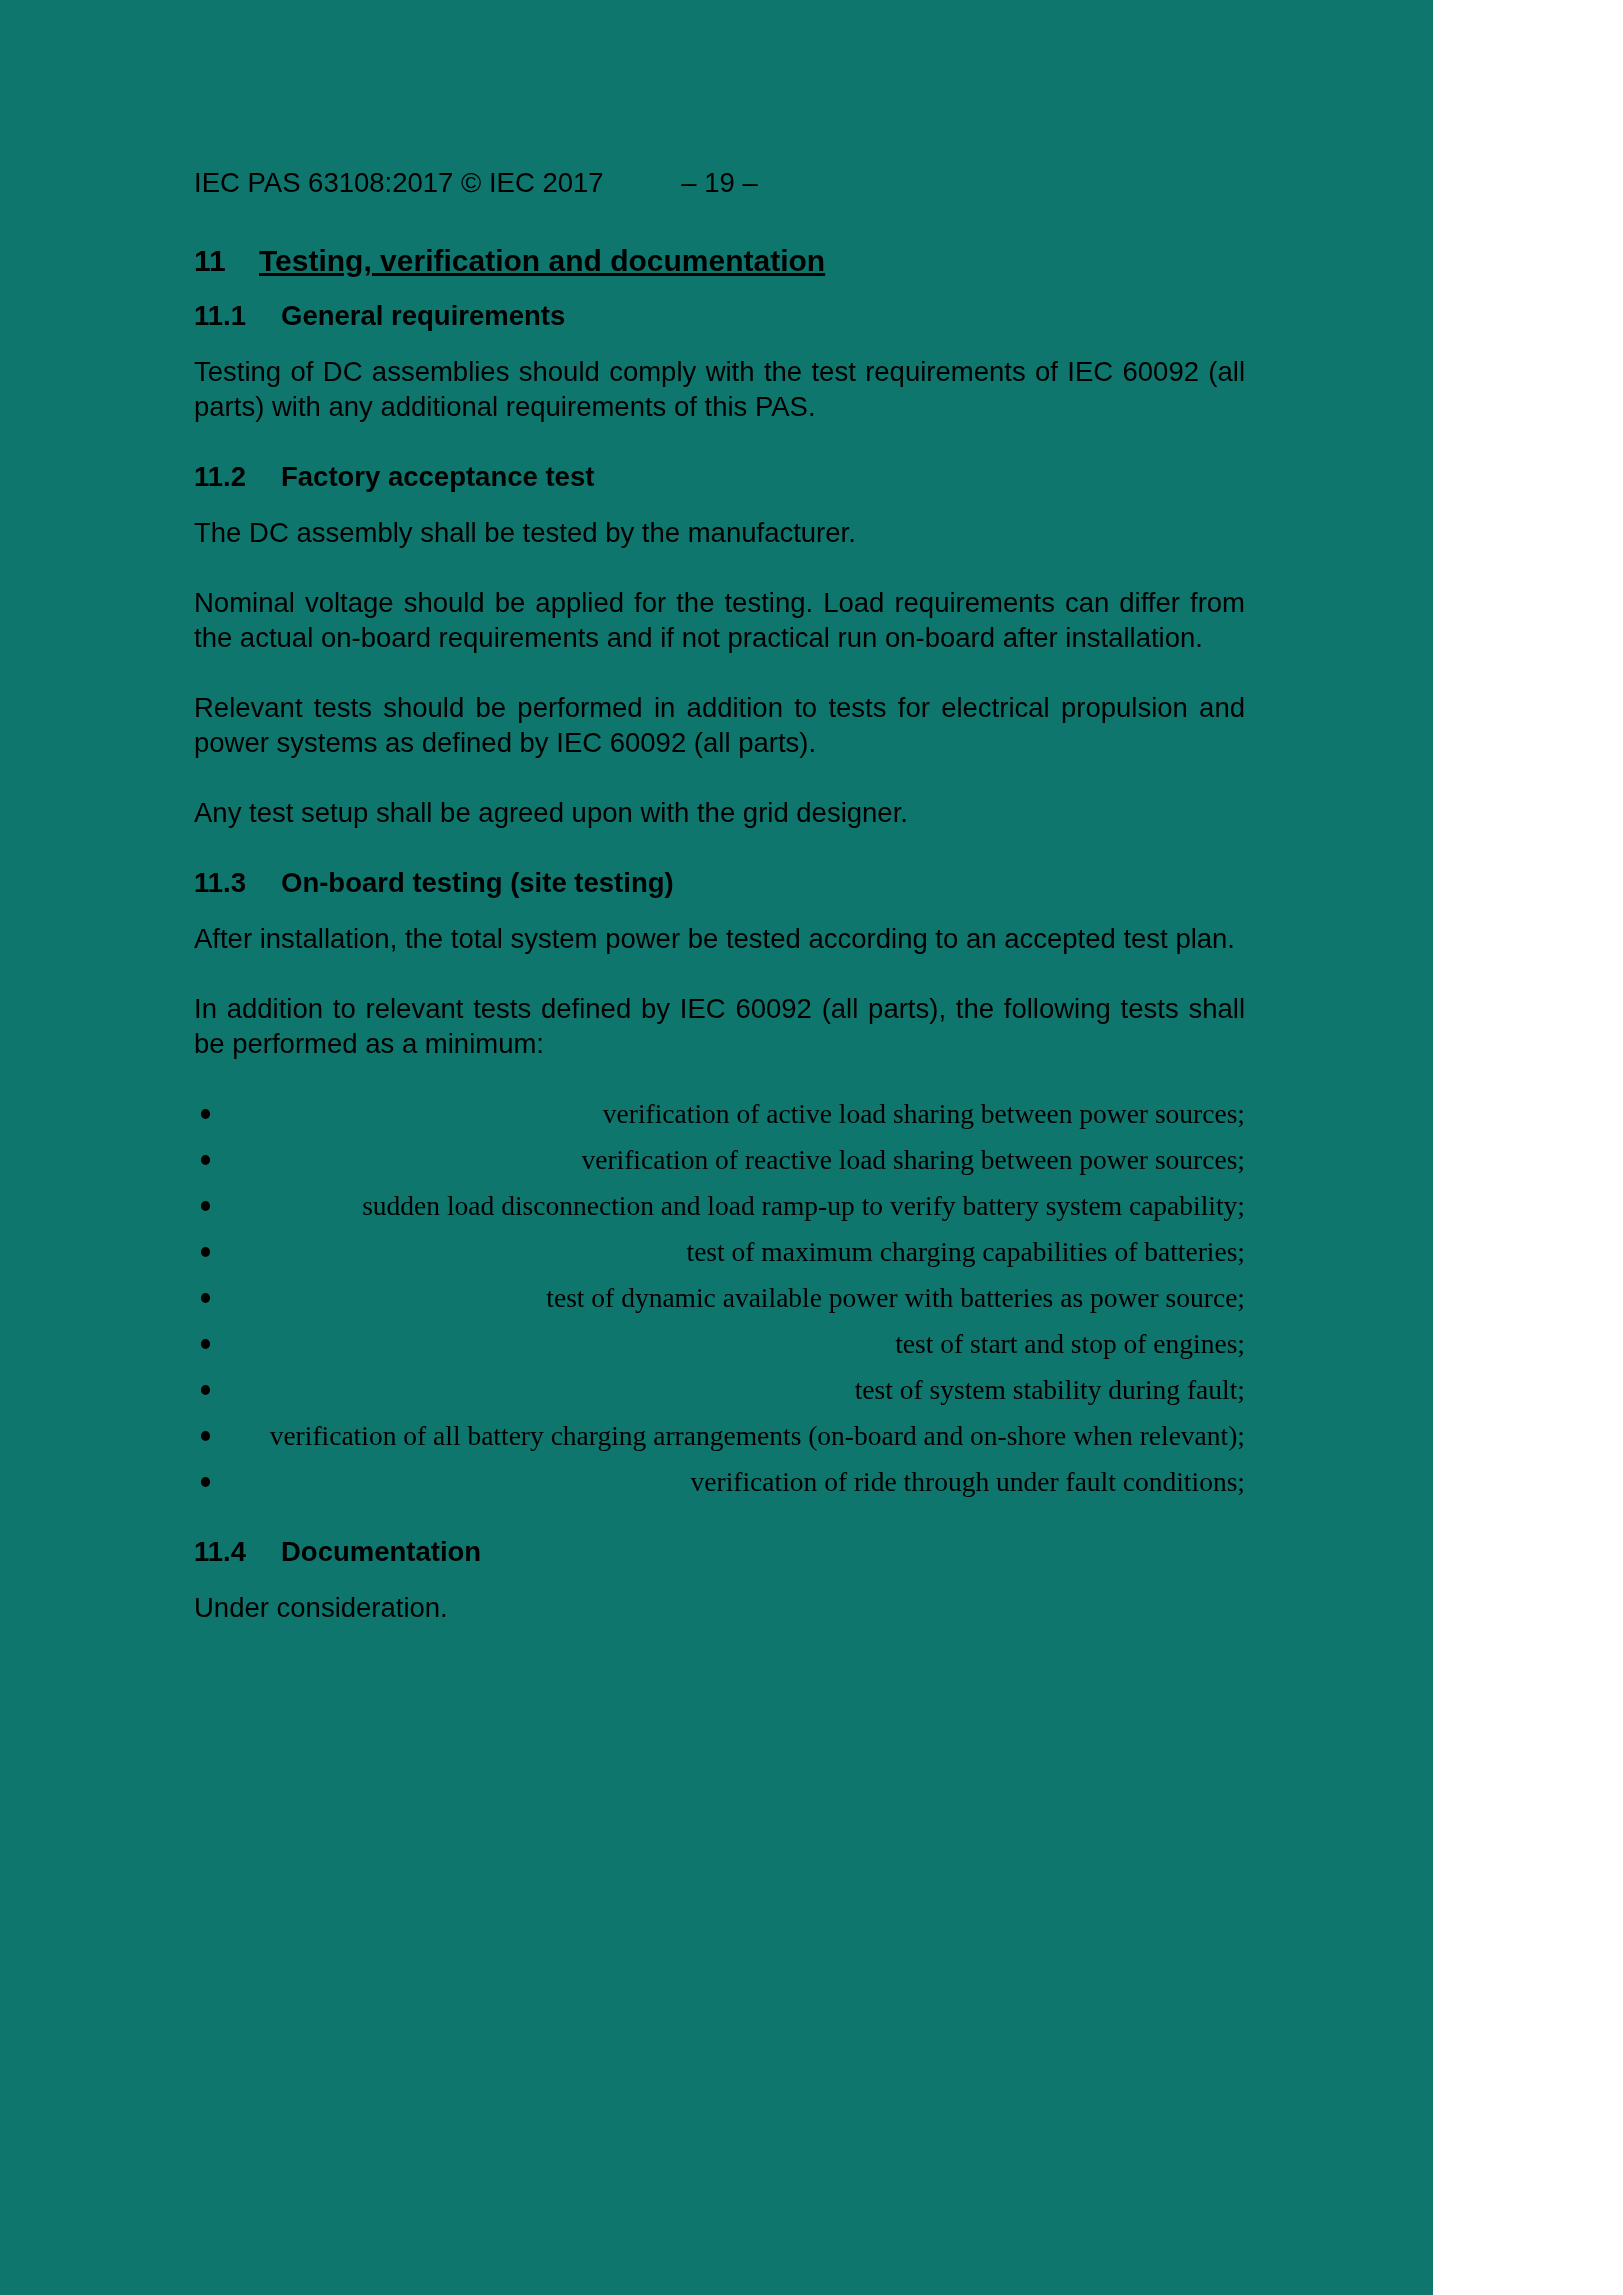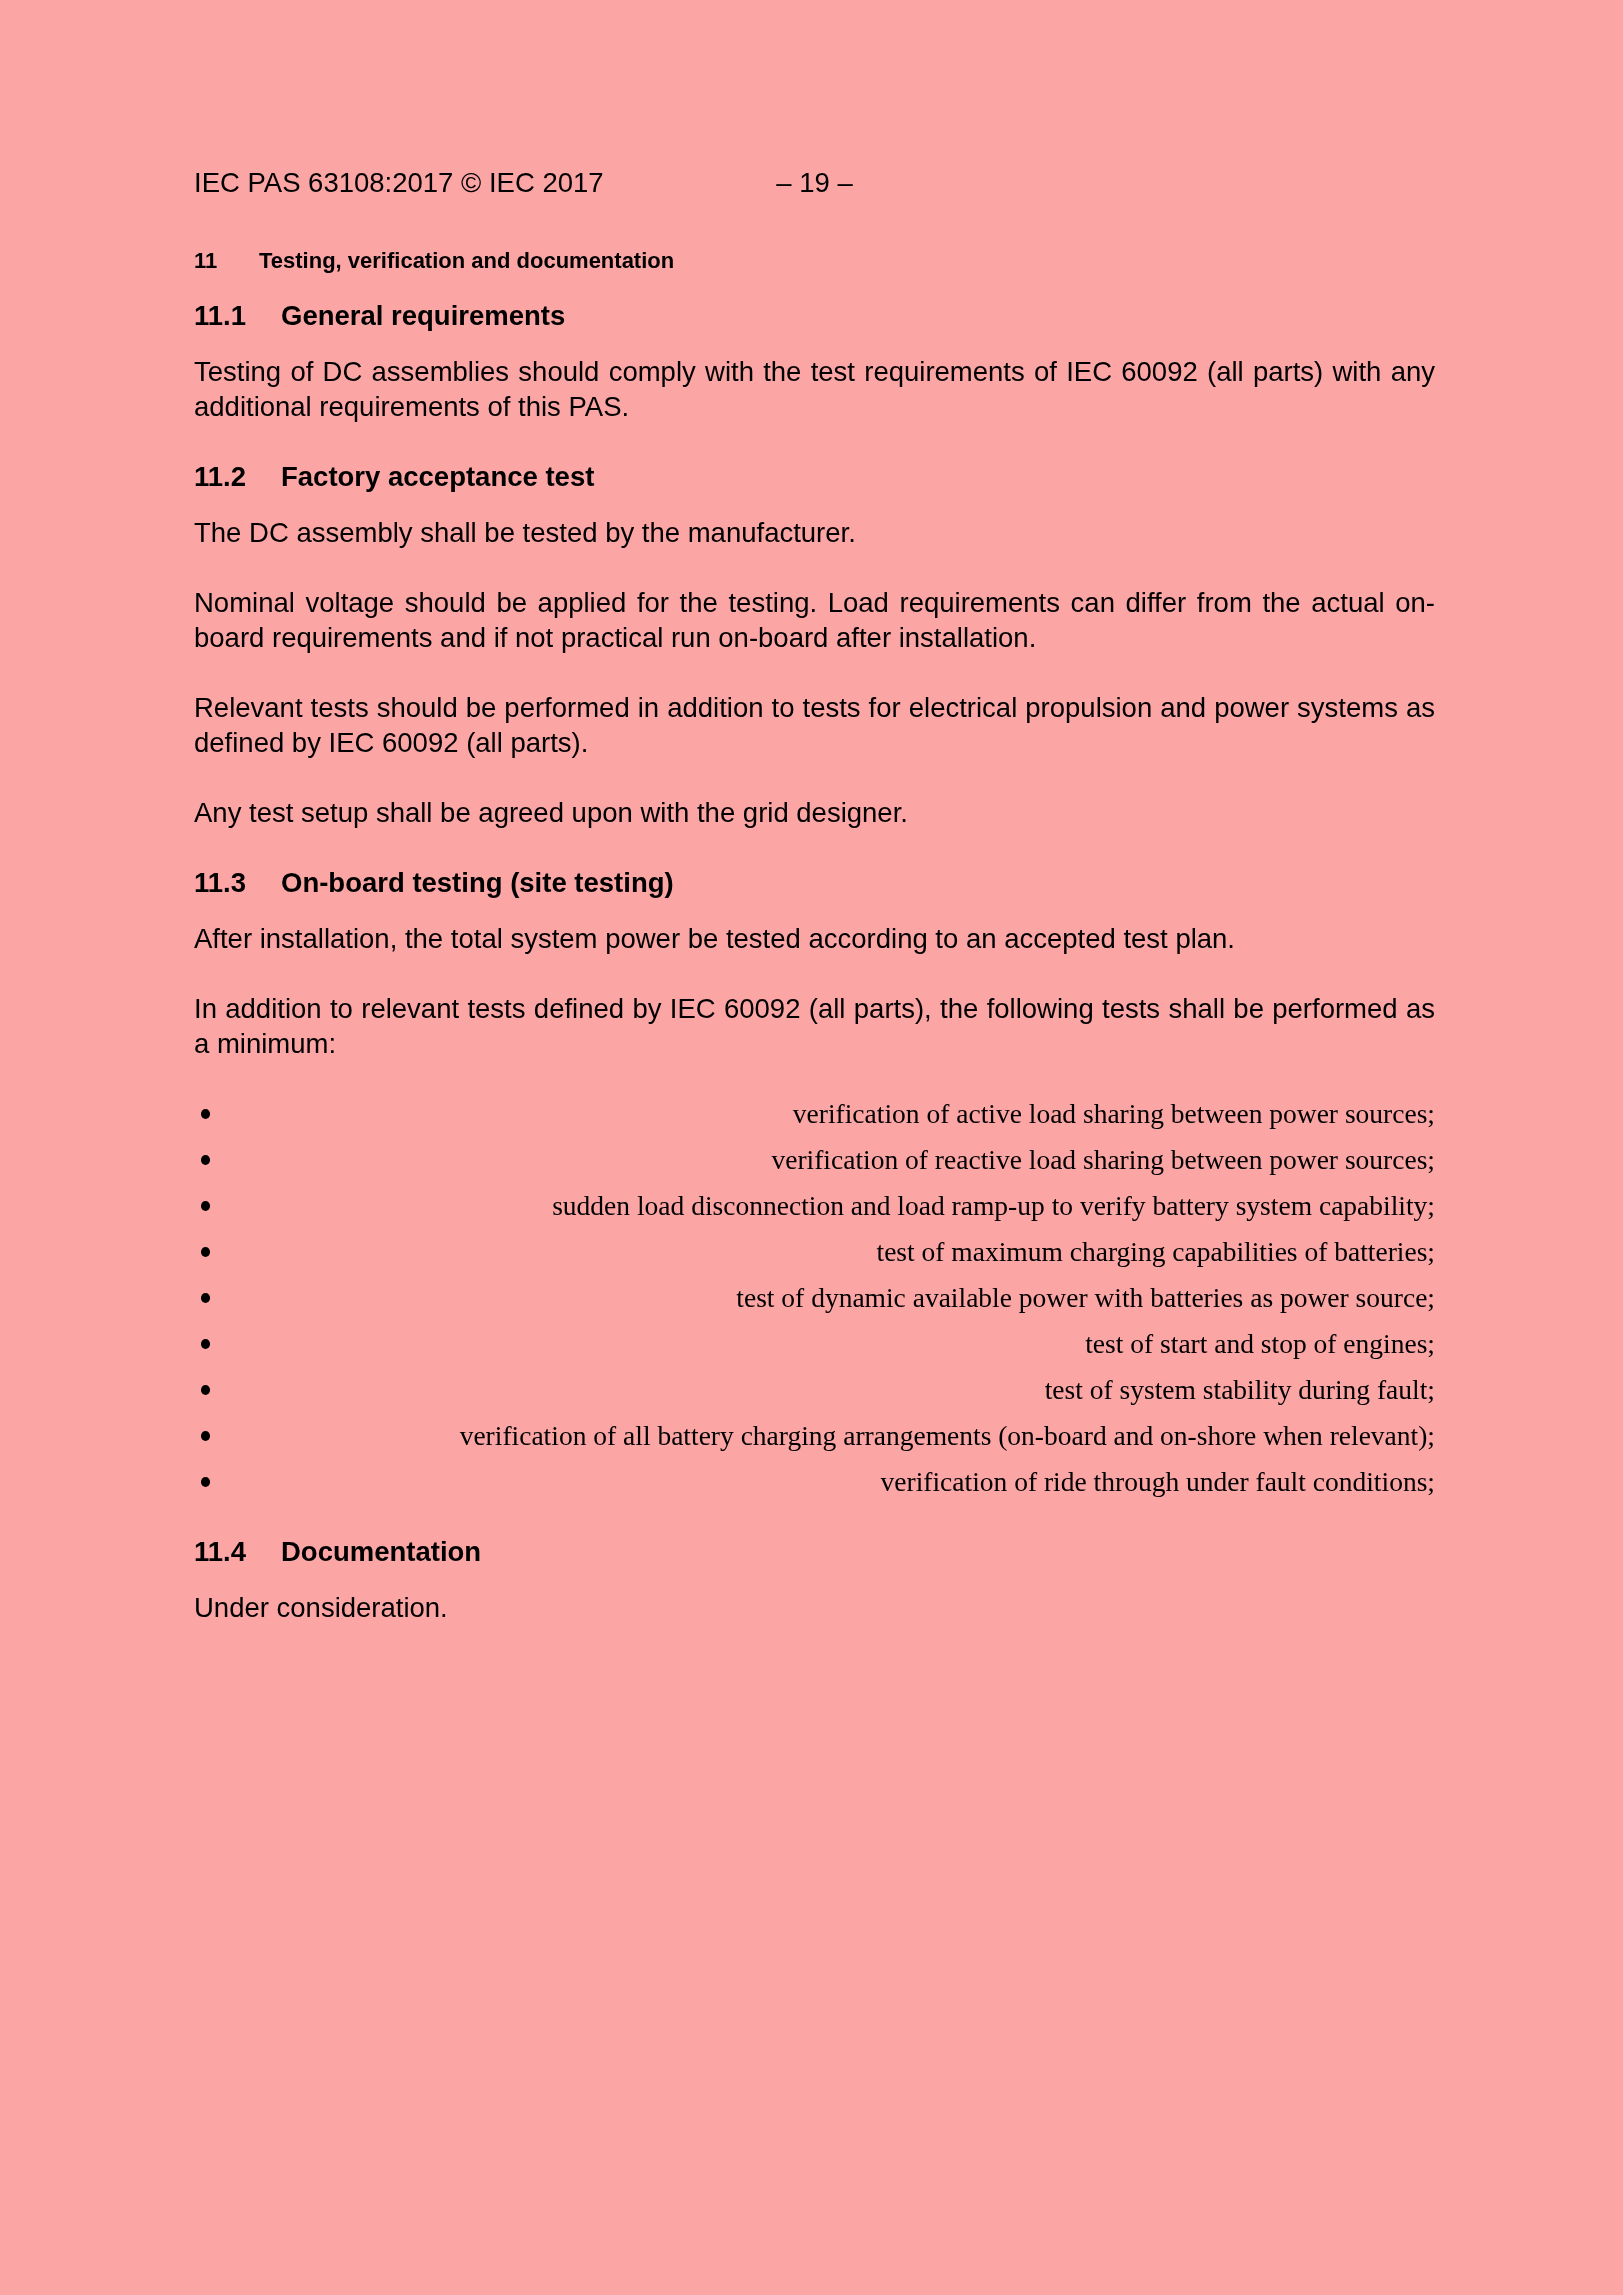--- a/index.html
+++ b/index.html
@@ -2,25 +2,25 @@
 <html style="font-size:10.5px"><head>
 <meta charset="utf-8">
 <style>
   html, body {
     margin: 0;
     padding: 0;
     background: #ffffff;
   }
   .page {
     position: relative;
-    width: 1623px;
+    width: 1433px;
     height: 2295px;
     box-sizing: border-box;
     padding: 165px 188px 0 194px;
-    background: #fca5a5;
+    background: #0f766e;
     color: #000000;
     font-family: "Liberation Sans", "DejaVu Sans", sans-serif;
     font-size: 27.5px;
     line-height: 35px;
     overflow: hidden;
   }
   .pg-header {
     position: relative;
     height: 35px;
     margin: 0 0 0 0;
@@ -33,24 +33,25 @@
   }
   .hdr-center {
     position: absolute;
     left: 0;
     right: 0;
     top: 0;
     text-align: center;
     white-space: nowrap;
   }
   h1.clause-heading {
-    font-size: 22px;
+    font-size: 30px;
     line-height: 37px;
     font-weight: bold;
     margin: 42px 0 0 0;
+    text-decoration: underline;
   }
   h1.clause-heading .h-num {
     display: inline-block;
     min-width: 65px;
   }
   h2.section-heading {
     font-size: 27.5px;
     line-height: 35px;
     font-weight: bold;
     margin: 19px 0 21px 0;

